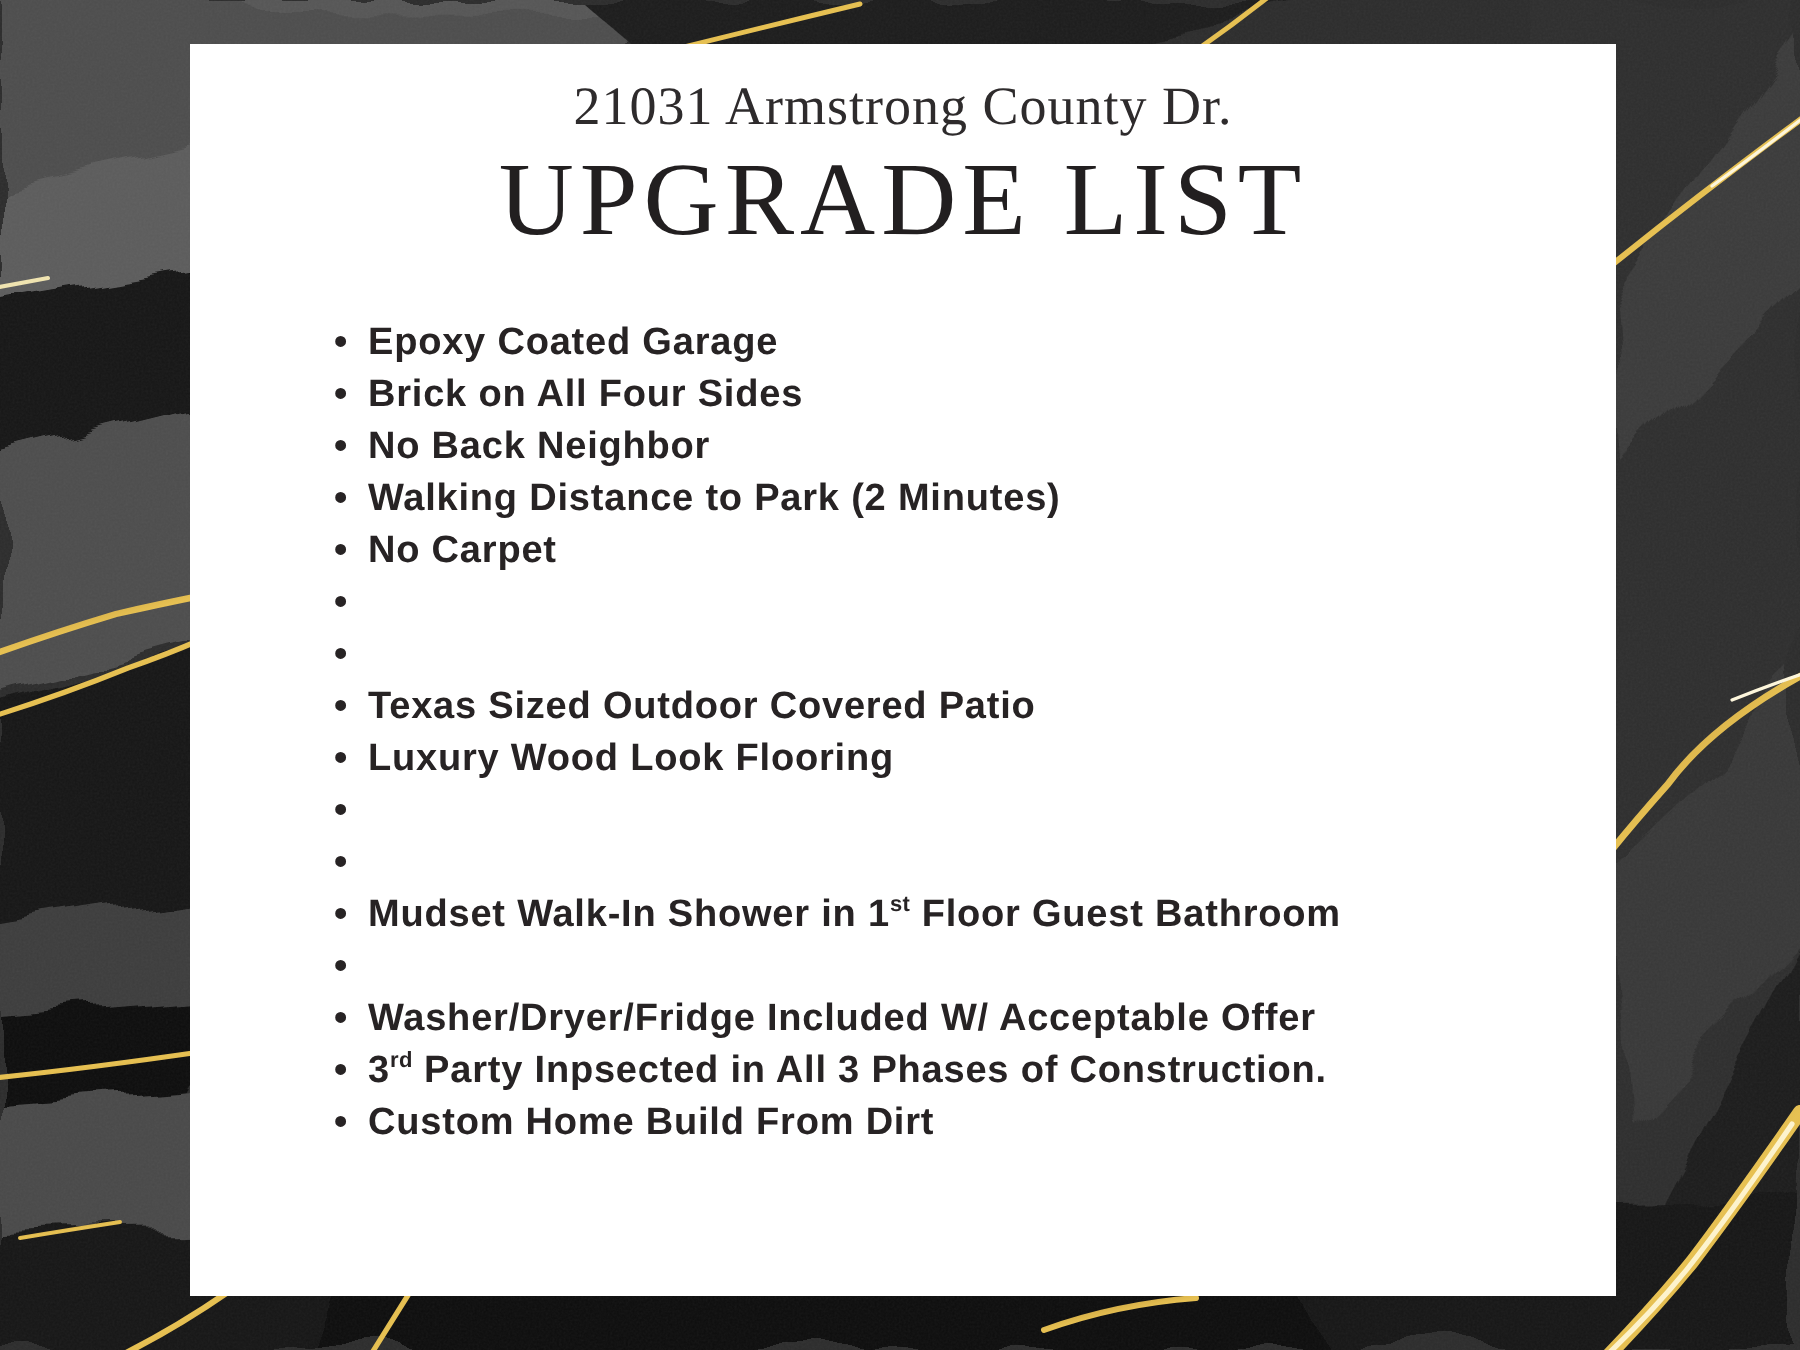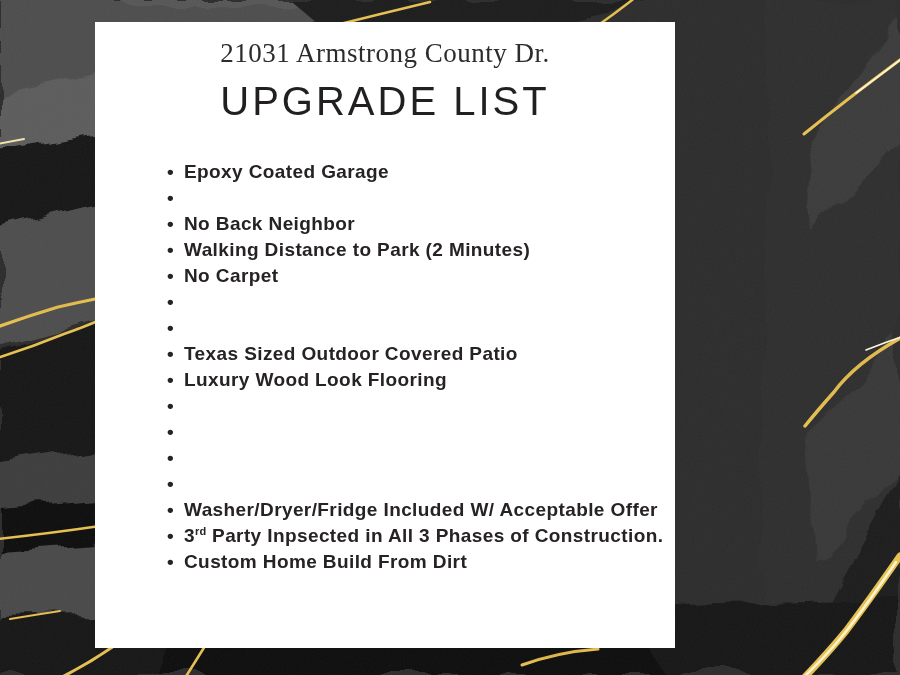--- a/index.html
+++ b/index.html
@@ -7,39 +7,39 @@
     width: 900px; height: 675px;
     overflow: hidden;
     background: #2c2c2c;
     font-family: "Liberation Sans", sans-serif;
   }
   .stage { position: relative; width: 900px; height: 675px; }
   .bg-svg { position: absolute; left: 0; top: 0; width: 900px; height: 675px; display: block; }
   .card {
     position: absolute;
     left: 95px; top: 22px;
-    width: 580px; height: 626px;
+    width: 713px; height: 626px;
     background: #ffffff;
     box-sizing: border-box;
   }
   .address {
     margin: 16px 0 0 0;
     text-align: center;
     font-family: "Liberation Serif", serif;
     font-size: 27px;
     line-height: 30px;
     letter-spacing: 0.5px;
     color: #2e2b2c;
     font-weight: 400;
   }
   .title {
     margin: 6px 0 0 0;
     text-align: center;
-    font-family: Liberation Sans, sans-serif;
-    font-size: 40px;
+    font-family: Liberation Serif, serif;
+    font-size: 52px;
     line-height: 54px;
     letter-spacing: 3px;
     color: #221f20;
     font-weight: 400;
   }
   ul.upgrades {
     list-style: none;
     margin: 31px 0 0 0;
     padding: 0 10px 0 72px;
   }
@@ -134,20 +134,21 @@
   <div class="card">
     <div class="address">21031 Armstrong County Dr.</div>
     <h1 class="title">UPGRADE LIST</h1>
     <ul class="upgrades">
         <li>
           <span class="bullet">•</span>
           <span class="item-text"><span>Epoxy Coated Garage</span></span>
         </li>
         <li>
           <span class="bullet">•</span>
+          <span class="item-text"><span>Brick on All Four Sides</span></span>
         </li>
         <li>
           <span class="bullet">•</span>
           <span class="item-text"><span>No Back Neighbor</span></span>
         </li>
         <li>
           <span class="bullet">•</span>
           <span class="item-text"><span>Walking Distance to Park (2 Minutes)</span></span>
         </li>
         <li>
@@ -169,20 +170,21 @@
           <span class="item-text"><span>Luxury Wood Look Flooring</span></span>
         </li>
         <li>
           <span class="bullet">•</span>
         </li>
         <li>
           <span class="bullet">•</span>
         </li>
         <li>
           <span class="bullet">•</span>
+          <span class="item-text"><span>Mudset Walk-In Shower in 1</span><sup>st</sup><span> Floor Guest Bathroom</span></span>
         </li>
         <li>
           <span class="bullet">•</span>
         </li>
         <li>
           <span class="bullet">•</span>
           <span class="item-text"><span>Washer/Dryer/Fridge Included W/ Acceptable Offer</span></span>
         </li>
         <li>
           <span class="bullet">•</span>

